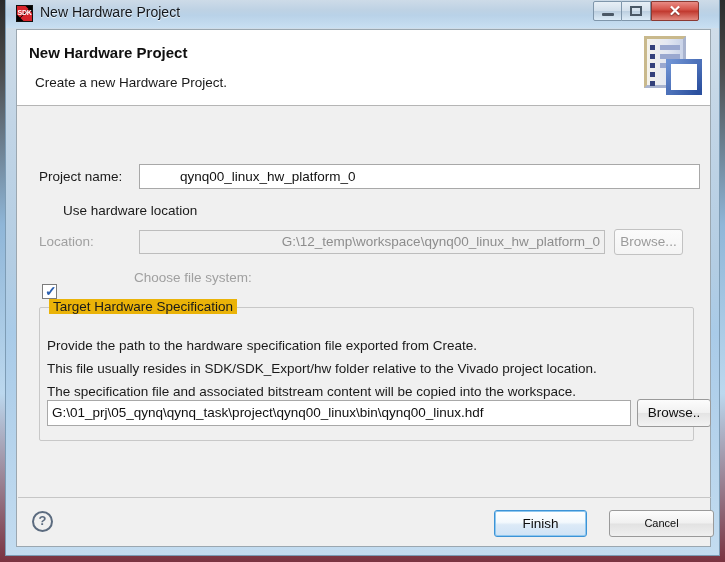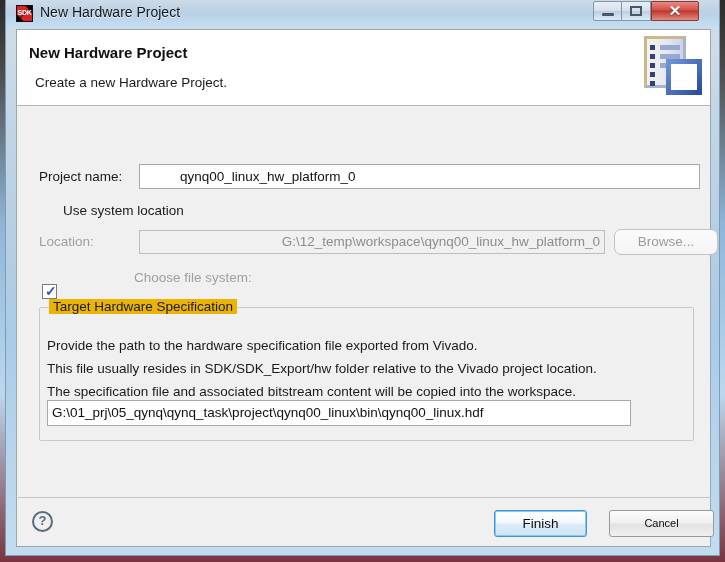--- a/index.html
+++ b/index.html
@@ -367,36 +367,37 @@
     </div>
 
     <div id="content">
 
       <div class="lbl" style="left:22px; top:62px;">Project name:</div>
       <div class="textfield" style="left:122px; top:57px; width:561px; height:25px; line-height:23px;padding-left:40px;">qynq00_linux_hw_platform_0</div>
 
       <div id="chk-default">
         <div class="tick">✓</div>
       </div>
-      <div class="lbl" style="left:46px; top:96px;">Use system location</div>
+      <div class="lbl" style="left:46px; top:96px;">Use hardware location</div>
 
       <div class="lbl dim" style="left:22px; top:127px;">Location:</div>
       <div class="textfield disabled" style="left:122px; top:123px; width:466px; height:24px; line-height:22px;">G:\12_temp\workspace\qynq00_linux_hw_platform_0</div>
-      <div class="btn disabled" style="left:597px; top:122px; width:104px; height:26px; line-height:24px;border-radius:7px;">Browse...</div>
+      <div class="btn disabled" style="left:597px; top:122px; width:69px; height:26px; line-height:24px;">Browse...</div>
 
       <div class="lbl dim" style="left:117px; top:163px;">Choose file system:</div>
 
       <div id="group"></div>
       <div id="group-title">Target Hardware Specification</div>
 
-      <div class="desc-line" style="top:231px;">Provide the path to the hardware specification file exported from Vivado.</div>
+      <div class="desc-line" style="top:231px;">Provide the path to the hardware specification file exported from Create.</div>
       <div class="desc-line" style="top:254px;">This file usually resides in SDK/SDK_Export/hw folder relative to the Vivado project location.</div>
       <div class="desc-line" style="top:277px;">The specification file and associated bitstream content will be copied into the workspace.</div>
 
       <div class="textfield" style="left:30px; top:293px; width:584px; height:26px; line-height:24px;">G:\01_prj\05_qynq\qynq_task\project\qynq00_linux\bin\qynq00_linux.hdf</div>
+      <div class="btn" style="left:620px; top:292px; width:74px; height:28px; line-height:26px;">Browse..</div>
 
     </div>
 
     <div id="sep-bottom"></div>
   </div>
 
   <div id="help-icon">
     <div class="q">?</div>
   </div>
   <div id="btn-finish">Finish</div>

